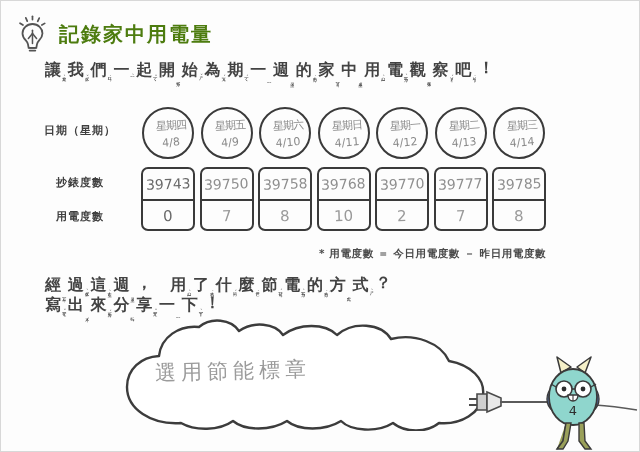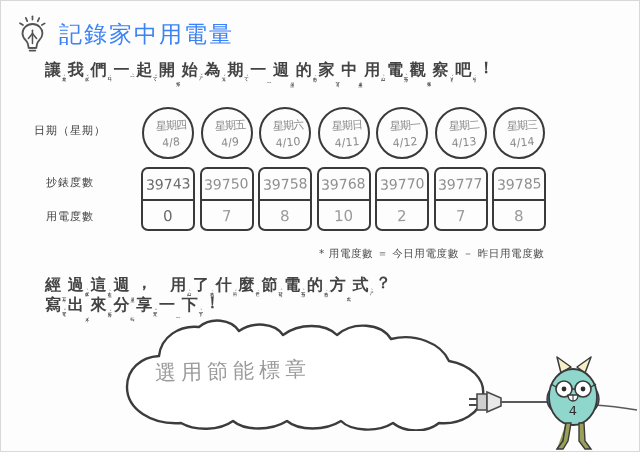--- a/index.html
+++ b/index.html
@@ -24,24 +24,24 @@
   .title-row {
     position: absolute;
     left: 12px;
     top: 14px;
     display: flex;
     align-items: center;
     gap: 8px;
   }
   .bulb-icon { width: 38px; height: 38px; display:block; }
   .title-text {
-    font-size: 23px;
-    font-weight: normal;
+    font-size: 20px;
+    font-weight: bold;
     letter-spacing: 2px;
-    color: #3b82f6;
+    color: #4d7c0f;
     font-family: "DejaVu Sans", "Liberation Sans", sans-serif;
   }
 
   
   .sentence {
     position: absolute;
     display: flex;
     align-items: flex-end;
     color: #434343;
     font-weight: bold;
@@ -74,26 +74,26 @@
   }
 
   #line1 { left: 44px; top: 57px; }
   #line3 { left: 44px; top: 272px; }
   #line4 { left: 44px; top: 292px; }
 
   
   .row-label {
     position: absolute;
     font-size: 11px;
-    font-weight: normal;
+    font-weight: bold;
     color: #3f3f3f;
     text-align: center;
     letter-spacing: 1px;
     width: 110px;
-    left: 14px;
+    left: 24px;
   }
   #label-date { top: 122px; line-height: 16px; }
   #label-meter { top: 174px; }
   #label-usage { top: 208px; }
 
   .day-col {
     position: absolute;
     width: 58px;
   }
   .circle {
@@ -167,21 +167,21 @@
   }
   .col-0 .cell-top .hand,
   .col-0 .cell-bot .hand { color: #6a6a6a; }
 
   
   #footnote {
     position: absolute;
     left: 318px;
     top: 246px;
     font-size: 10.5px;
-    font-weight: normal;
+    font-weight: bold;
     color: #4a4a4a;
     letter-spacing: 0.6px;
     text-align: right;
   }
 
   
   #cloud-wrap {
     position: absolute;
     left: 118px;
     top: 318px;

